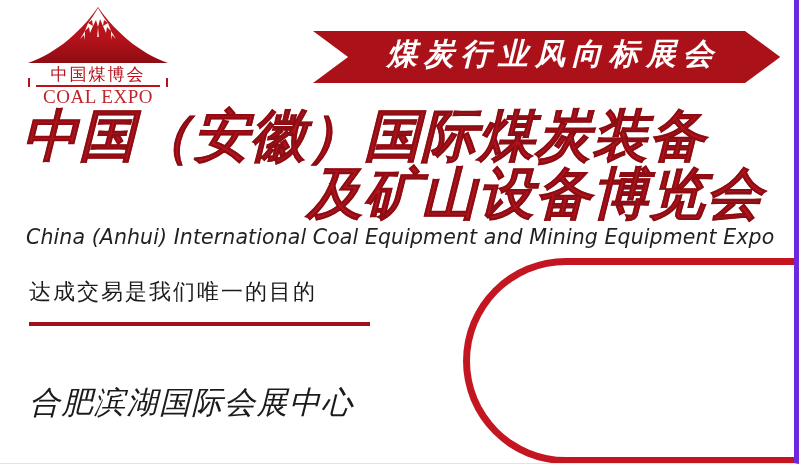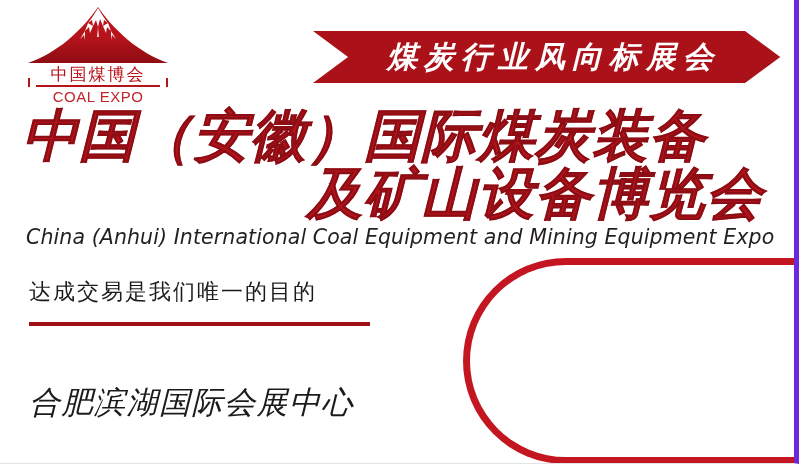--- a/index.html
+++ b/index.html
@@ -56,24 +56,24 @@
     width: 124px;
     height: 2px;
     background: #b8121a;
   }
   #logo-en {
     position: absolute;
     left: 0;
     top: 79px;
     width: 152px;
     text-align: center;
-    font-size: 15px;
+    font-size: 19px;
     letter-spacing: 0.5px;
     color: #c1242b;
-    font-family: Liberation Sans, sans-serif;
+    font-family: Liberation Serif, serif;
     line-height: 24px;
     white-space: nowrap;
   }
   .logo-tick {
     position: absolute;
     top: 72px;
     width: 2px;
     height: 9px;
     background: #b8121a;
   }
@@ -110,21 +110,21 @@
     width: 474px;
     height: 52px;
     line-height: 51px;
     text-align: center;
     color: #ffffff;
     font-size: 30px;
     font-weight: bold;
     font-style: italic;
     letter-spacing: 7px;
     text-indent: 7px;
-    font-family: Liberation Sans, sans-serif;
+    font-family: Liberation Mono, monospace;
     white-space: nowrap;
   }
 
   
   #title-cn-1, #title-cn-2 {
     position: absolute;
     left: 0;
     width: 781px;
     color: #b5131c;
     font-size: 56px;

